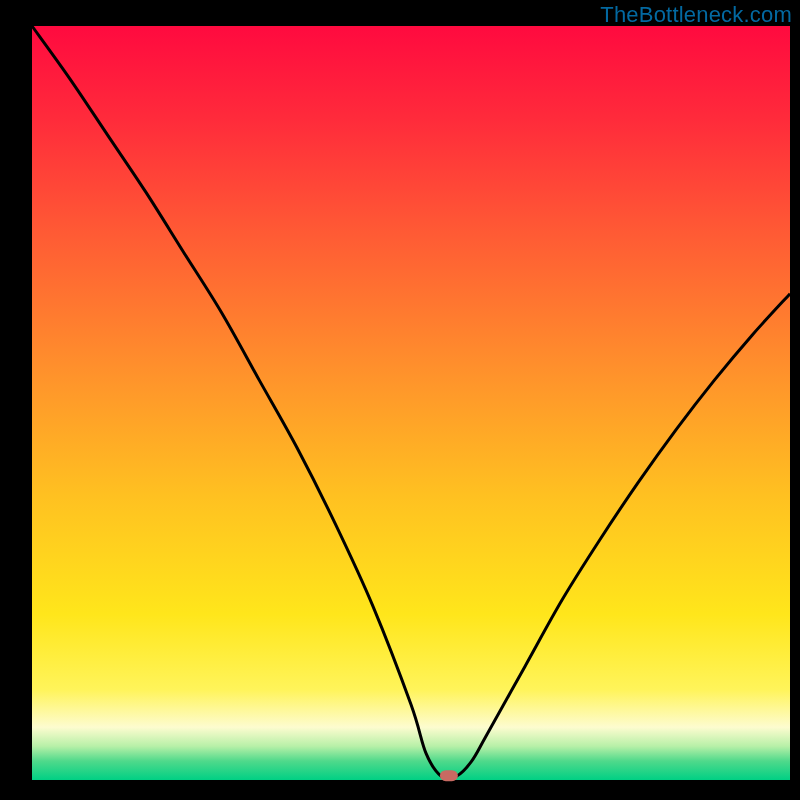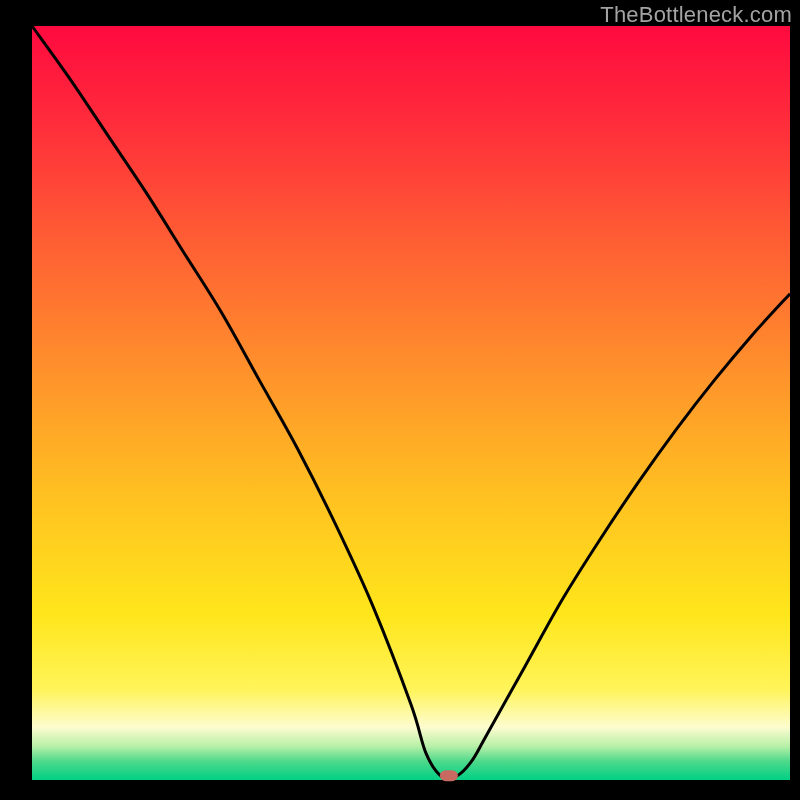--- a/index.html
+++ b/index.html
@@ -14,21 +14,21 @@
   .frame {
     position: relative;
     width: 800px;
     height: 800px;
     background: #000;
   }
   .watermark {
     position: absolute;
     top: 2px;
     right: 8px;
-    color: #a3a3a3;
+    color: #0369a1;
     font-size: 22px;
     font-weight: 500;
     letter-spacing: 0.2px;
     z-index: 10;
   }
   svg {
     position: absolute;
     top: 0;
     left: 0;
   }

